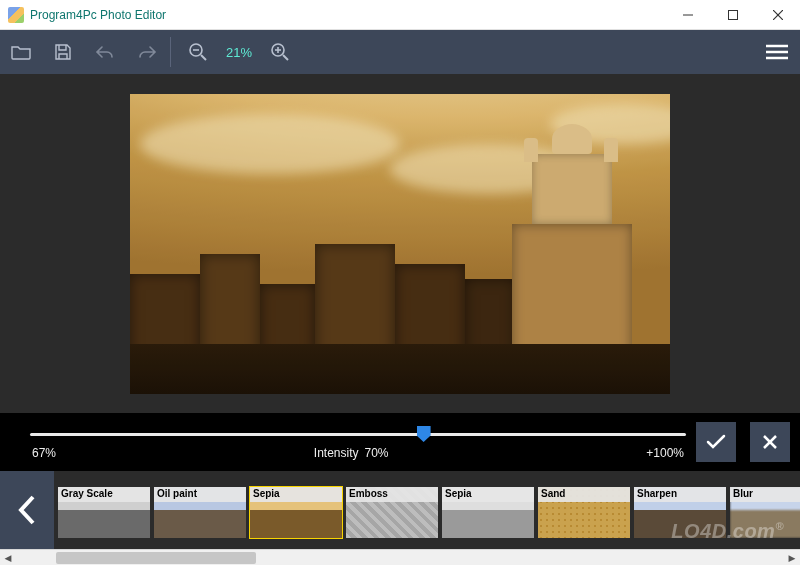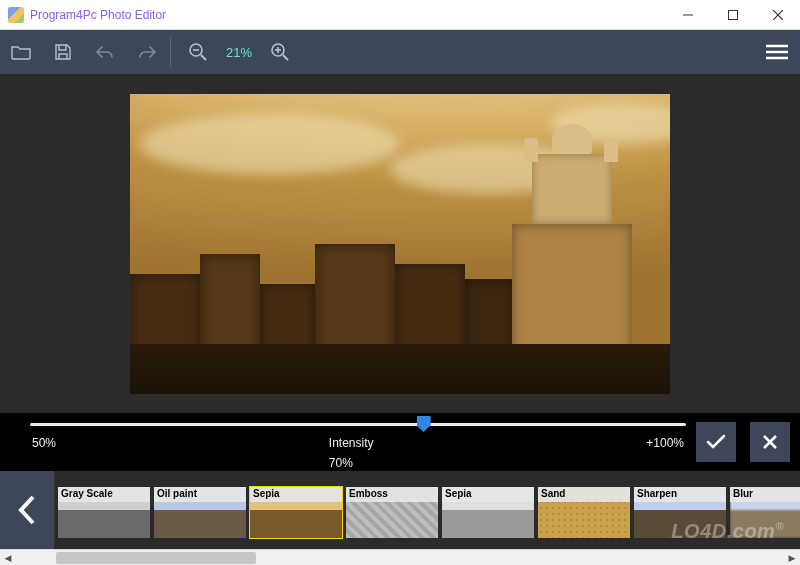--- a/index.html
+++ b/index.html
@@ -1,20 +1,20 @@
 <!DOCTYPE html>
 <html><head>
 <meta charset="utf-8">
 <style>
   * { box-sizing: border-box; margin: 0; padding: 0; }
   html, body { width: 800px; height: 565px; overflow: hidden; font-family: "Segoe UI", Arial, sans-serif; }
   body { background: #fff; display: flex; flex-direction: column; }
 
   
-  .titlebar { height: 30px; background: #fff; display: flex; align-items: center; border-bottom: 1px solid #e0e0e0; font-size: 12px; color: #8b5cf6; }
+  .titlebar { height: 30px; background: #fff; display: flex; align-items: center; border-bottom: 1px solid #e0e0e0; font-size: 12px; color: #0f766e; }
   .titlebar .app-icon { width: 16px; height: 16px; margin: 0 6px 0 8px; background: linear-gradient(135deg,#7aa2e8 0 40%,#f5c15e 40% 70%,#9bd06a 70%); border-radius: 2px; }
   .titlebar .title { flex: 0 0 auto; }
   .titlebar .spacer { flex: 1; }
   .win-btn { width: 45px; height: 30px; display: flex; align-items: center; justify-content: center; color: #333; }
 
   
   .toolbar { height: 44px; background: #3d4759; display: flex; align-items: center; color: #b8c0cf; }
   .tb-btn { width: 42px; height: 44px; display: flex; align-items: center; justify-content: center; color: #b8c0cf; }
   .tb-btn.disabled { opacity: .55; }
   .tb-sep { width: 1px; height: 30px; background: #5a647a; margin: 0 6px 0 2px; }
@@ -48,21 +48,21 @@
   .fore { position:absolute; left:0; right:0; bottom:0; height:50px; background: linear-gradient(#2c1d0b,#1c1206);}
   .sepia-overlay { position: absolute; inset:0; background: rgba(150,100,20,.12); mix-blend-mode: multiply;}
 
   
   .intensity-bar { height: 58px; background: #000; display: flex; align-items: center; color: #eee; padding: 0 10px 0 30px; gap: 10px; font-size: 12px; }
   .slider-wrap { flex: 1; display: flex; flex-direction: column; align-items: stretch; }
   .slider-track { position: relative; height: 20px; display: flex; align-items: center; }
   .track-line { height: 3px; flex: 1; background: #e9e9e9; border-radius: 2px; }
   .slider-thumb { position: absolute; top: 2px; width: 14px; height: 16px; background: #2e87e6; left: 60%; transform: translateX(-50%); clip-path: polygon(50% 100%, 0 60%, 0 0, 100% 0, 100% 60%); }
   .slider-labels { display: flex; justify-content: space-between; font-size: 12px; color: #eee; margin-top: 2px; padding: 0 2px;}
-  .slider-labels .center { display:flex; gap:6px;flex-direction:column;}
+  .slider-labels .center { display:flex; gap:6px;}
   .confirm-btn { width: 40px; height: 40px; background: #3d4759; display:flex; align-items:center; justify-content:center; color:#fff; }
   .confirm-btn + .confirm-btn { margin-left: 4px; }
 
   
   .filter-strip { height: 78px; background: #2b2b2b; display: flex; align-items: stretch; }
   .back-btn { width: 54px; background: #3d4759; display:flex; align-items:center; justify-content:center; color:#fff; }
   .thumbs { flex:1; display:flex; align-items:center; overflow:hidden; padding: 4px 0 0 4px; gap:4px;}
   .thumb { position:relative; width: 92px; height: 51px; flex:0 0 auto; overflow:hidden; }
   .thumb.selected { outline: 3px solid #f7d400; outline-offset: -2px; }
   .thumb .tlabel { position:absolute; top:0; left:0; right:0; height:15px; background: rgba(230,230,230,.92); color:#000; font-size:10px; font-weight:bold; padding: 1px 3px; white-space:nowrap; overflow:hidden;}
@@ -184,21 +184,21 @@
   </div>
 </div>
 
 <div class="intensity-bar">
   <div class="slider-wrap">
     <div class="slider-track">
       <div class="track-line"></div>
       <div class="slider-thumb" style="left: 60%;"></div>
     </div>
     <div class="slider-labels">
-      <span>50%</span>
+      <span>67%</span>
       <span class="center">
         <span>Intensity</span>
         <span>70%</span>
       </span>
       <span>+100%</span>
     </div>
   </div>
   <div class="confirm-btn">
     <svg width="20" height="16" viewBox="0 0 20 16">
         <path d="M2 8l5 5L18 2" fill="none" stroke="#fff" stroke-width="2.5" stroke-linecap="round"></path>

